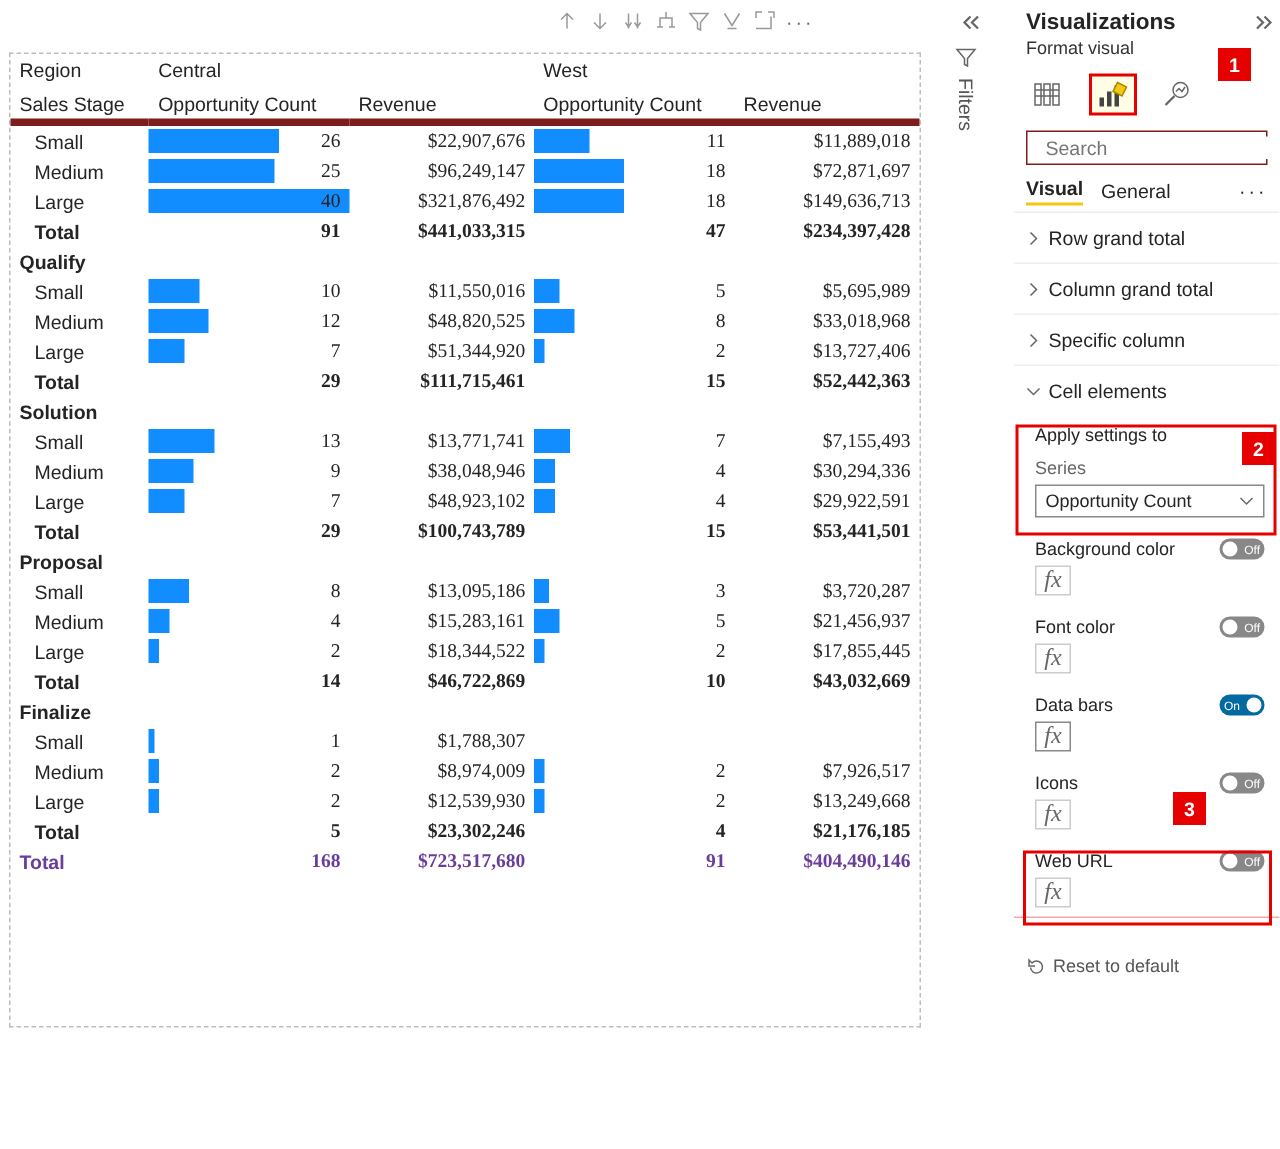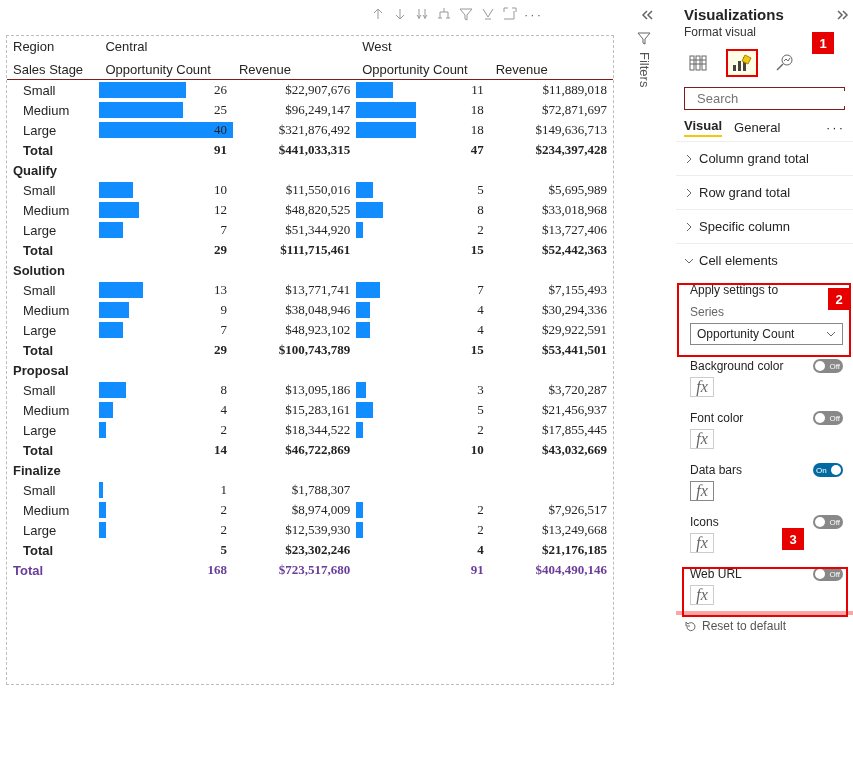--- a/index.html
+++ b/index.html
@@ -18,21 +18,21 @@
 .bar-cell { position: relative; padding: 2px 6px 2px 0; }
 .bar-bg { position: absolute; left: 0; top: 2px; bottom: 2px; background: #118dff; }
 .bar-val { position: relative; z-index: 1; display: block; text-align: right; padding-right: 0px; }
 .group-title { font-weight: 700; padding-top: 3px; }
 .subtotal td { font-weight: 700; }
 .grand td { font-weight: 700; color: #6a3d9a; }
 .indent { padding-left: 16px; }
 .col-region { width: 90px; }
 .col-oc { width: 130px; }
 .col-rev { width: 120px; text-align: right; }
-.hdr2 th { border-bottom: 1px solid #7f1d1d; }
+.hdr2 th { border-bottom: 5px solid #7f1d1d; }
 .collapse-btn { position: absolute; left: 640px; top: 8px; }
 .filters-tab { position: absolute; left: 630px; top: 30px; width: 28px; height: 80px; display: flex; flex-direction: column; align-items: center; gap: 6px; color: #555; }
 .filters-text { writing-mode: vertical-rl; font-size: 13px; }
 .viz-panel { position: absolute; left: 676px; top: 0; width: 177px; }
 .viz-head { display: flex; align-items: center; justify-content: space-between; padding: 6px 4px 2px 8px; font-size: 15px; font-weight: 600; }
 .fmt-label { padding: 0 0 6px 8px; font-size: 12px; color: #333; }
 .icon-row { display: flex; gap: 10px; padding: 4px 8px 10px 8px; align-items: center; }
 .icon-box { width: 32px; height: 28px; display: flex; align-items: center; justify-content: center; }
 .icon-selected { border: 2px solid #e60000; background: #fffde6; }
 .search-box { margin: 0 8px 8px 8px; border: 1px solid #7f1d1d; display: flex; align-items: center; padding: 3px 6px; gap: 6px; color: #666; }
@@ -45,21 +45,21 @@
 .series-dd { border: 1px solid #888; padding: 3px 6px; display: flex; justify-content: space-between; align-items: center; margin-top: 4px; font-size: 12px; }
 .toggle-row { display: flex; justify-content: space-between; align-items: center; padding: 8px 10px 2px 14px; font-size: 12px; }
 .fx { border: 1px solid #ccc; width: 24px; height: 20px; margin: 2px 0 6px 14px; display: flex; align-items: center; justify-content: center; font-style: italic; color: #666; font-family: serif; font-size: 16px; }
 .toggle { width: 30px; height: 14px; border-radius: 8px; background: #888; position: relative; font-size: 8px; color: #fff; display: flex; align-items: center; }
 .toggle.off { background: #888; justify-content: flex-end; padding-right: 3px; }
 .toggle.off::before { content: ""; width: 10px; height: 10px; background: #fff; border-radius: 50%; position: absolute; left: 2px; }
 .toggle.on { background: #0369a1; justify-content: flex-start; padding-left: 3px; }
 .toggle.on::before { content: ""; width: 10px; height: 10px; background: #fff; border-radius: 50%; position: absolute; right: 2px; }
 .callout { position: absolute; border: 2.5px solid #e60000; background: rgba(230,0,0,0); }
 .badge { position: absolute; width: 22px; height: 22px; background: #e60000; color: #fff; font-weight: 700; display: flex; align-items: center; justify-content: center; font-size: 13px; }
-.reset { padding: 4px 8px; font-size: 12px; color: #555; display: flex; align-items: center; gap: 5px; border-top: 4px solid #fca5a5; }
+.reset { padding: 25px 8px; font-size: 12px; color: #555; display: flex; align-items: center; gap: 5px; border-top: 1px solid #fca5a5; }
 </style>
 </head>
 <body>
 
 <div class="toolbar">
   <svg viewBox="0 0 16 16">
       <path class="y-tick-line" d="M8 13V3M4 7l4-4 4 4"></path>
     </svg>
   <svg viewBox="0 0 16 16">
       <path class="y-tick-line" d="M8 3v10M4 9l4 4 4-4"></path>
@@ -403,27 +403,27 @@
   <div class="tabs">
     <span class="tab-active">Visual</span>
     <span>General</span>
     <span style="margin-left:auto;letter-spacing:2px">···</span>
   </div>
 
   <div class="acc">
     <svg width="10" height="10" viewBox="0 0 10 10">
         <path d="M3 1l4 4-4 4" stroke="#666" fill="none"></path>
       </svg>
-    <span>Column grand total</span>
+    <span>Row grand total</span>
   </div>
   <div class="acc">
     <svg width="10" height="10" viewBox="0 0 10 10">
         <path d="M3 1l4 4-4 4" stroke="#666" fill="none"></path>
       </svg>
-    <span>Row grand total</span>
+    <span>Column grand total</span>
   </div>
   <div class="acc">
     <svg width="10" height="10" viewBox="0 0 10 10">
         <path d="M3 1l4 4-4 4" stroke="#666" fill="none"></path>
       </svg>
     <span>Specific column</span>
   </div>
   <div class="acc open">
     <svg width="10" height="10" viewBox="0 0 10 10">
         <path d="M3 1l4 4-4 4" stroke="#666" fill="none"></path>

